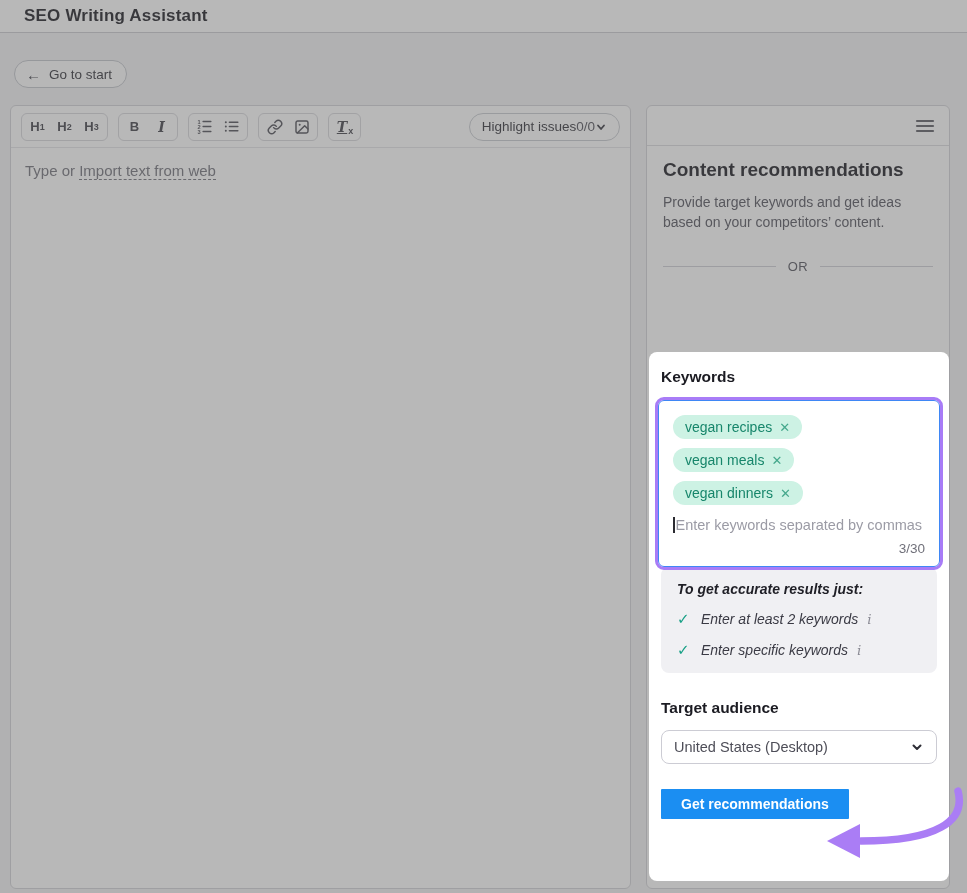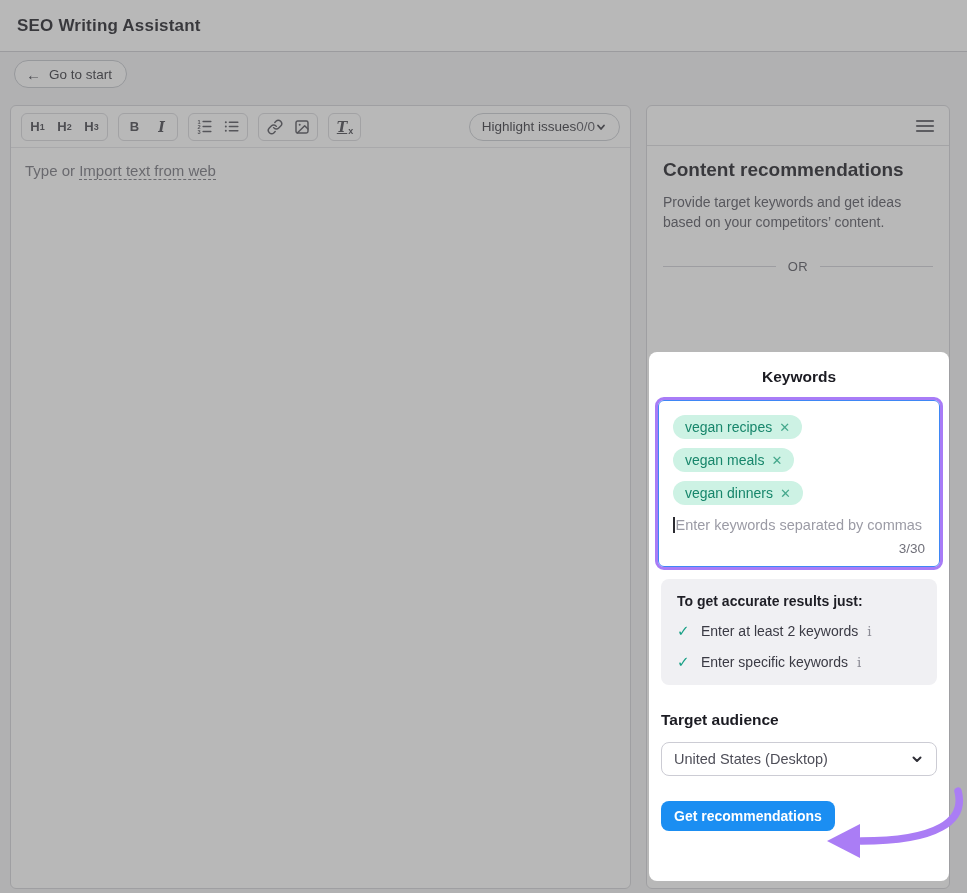--- a/index.html
+++ b/index.html
@@ -1,22 +1,22 @@
 <!DOCTYPE html>
 <html><head>
 <meta charset="utf-8">
 <style>
   * { margin:0; padding:0; box-sizing:border-box; }
   html,body { background:#888; }
   body { font-family:"Liberation Sans","DejaVu Sans",sans-serif; }
   .stage { position:relative; width:967px; height:893px; background:#f3f3f5; overflow:hidden; }
 
   
-  .app-header { position:absolute; left:0; top:0; width:967px; height:52px; background:#ffffff;
-    border-bottom:1px solid #ccccd2; display:flex; align-items:center; padding:0 17px; }
+  .app-header { position:absolute; left:0; top:0; width:967px; height:33px; background:#ffffff;
+    border-bottom:1px solid #ccccd2; display:flex; align-items:center; padding:0 24px; }
   .app-title { font-size:17px; font-weight:bold; color:#1f1f26; letter-spacing:.2px; }
 
   .back-btn { position:absolute; left:14px; top:60px; height:28px; padding:0 14px 0 11px;
     display:inline-flex; align-items:center; gap:8px; background:#fdfdfe; border:1px solid #c4c7cc;
     border-radius:14px; font-size:13.5px; color:#35353c; cursor:pointer; }
   .back-btn .arrow { font-size:15px; color:#44444b; }
 
   
   .editor-panel { position:absolute; left:10px; top:105px; width:621px; height:784px;
     background:#ffffff; border:1px solid #d4d4d8; border-radius:6px; }
@@ -55,47 +55,47 @@
   .or-divider .line { flex:1; height:1px; background:#d0d0d6; }
   .or-divider .or-text { font-size:13px; color:#565660; letter-spacing:.5px; }
 
   
   .dim-overlay { position:absolute; inset:0; background:rgba(90,90,90,0.43); z-index:10; }
 
   
   .spotlight { position:absolute; left:649px; top:352px; width:300px; height:529px; background:#ffffff;
     border-radius:8px; z-index:20; padding:6px 12px 12px; }
   .kw-label, .aud-label { font-size:15.5px; font-weight:bold; color:#1b1b22; }
-  .kw-label { margin-top:10px;text-align:center; }
+  .kw-label { margin-top:10px; }
 
   .kw-box { margin:14px -3px 0; border:1px solid #3f87f5; outline:3px solid #a87cf7;
     border-radius:6px; padding:14px 14px 10px; background:#fff; }
   .tag-row { margin-bottom:9px; }
   .kw-tag { display:inline-flex; align-items:center; gap:7px; background:#cdf2e4; color:#17866b;
     font-size:14px; padding:4px 12px; border-radius:15px; }
   .kw-tag .remove { color:#45a88c; font-size:13px; font-weight:bold; cursor:pointer; }
   .kw-input-row { margin-top:12px; display:flex; align-items:center; }
   .caret { width:1.5px; height:16px; background:#2b2b31; display:inline-block; margin-right:1px; }
   .kw-placeholder { font-size:14.5px; color:#9b9ba5; }
   .kw-counter { margin-top:8px; text-align:right; font-size:13.5px; color:#70707a; }
 
-  .tips-box { margin-top:12px; background:#f0f0f3; border-radius:8px; padding:14px 16px; }
+  .tips-box { background:#f0f0f3; border-radius:8px; padding:14px 16px;font-style:italic; }
   .tips-title { font-size:14px; font-weight:bold; color:#1f1f26; }
   .tip-row { margin-top:13px; display:flex; align-items:center; }
   .tip-check { width:24px; font-size:15px; font-weight:bold; color:#18a086; }
   .tip-text { font-size:14px; color:#3a3a44; }
   .tip-info { margin-left:9px; font-family:"DejaVu Serif",serif; font-size:13.5px; color:#8b8b95; cursor:pointer; }
 
   .aud-label { display:block; margin-top:26px; }
   .aud-select { margin-top:13px; height:34px; border:1px solid #ccccd4; border-radius:8px;
     display:flex; align-items:center; justify-content:space-between; padding:0 12px; cursor:pointer; }
   .aud-value { font-size:14.5px; color:#4e4e58; }
 
   .cta-btn { margin-top:25px; display:inline-block; background:#1b8ef2; color:#ffffff;
-    font-size:14px; font-weight:bold; padding:7px 13px; border:none; border-radius:8px; cursor:pointer; }
+    font-size:14px; font-weight:bold; padding:7px 20px; border:none; border-radius:1px; cursor:pointer; }
 
   .annotation-arrow { position:absolute; left:815px; top:785px; z-index:30; pointer-events:none; }
 </style>
 </head>
 <body>
 
 <div class="stage">
 
   <div class="app-header">
     <div class="app-title">SEO Writing Assistant</div>

